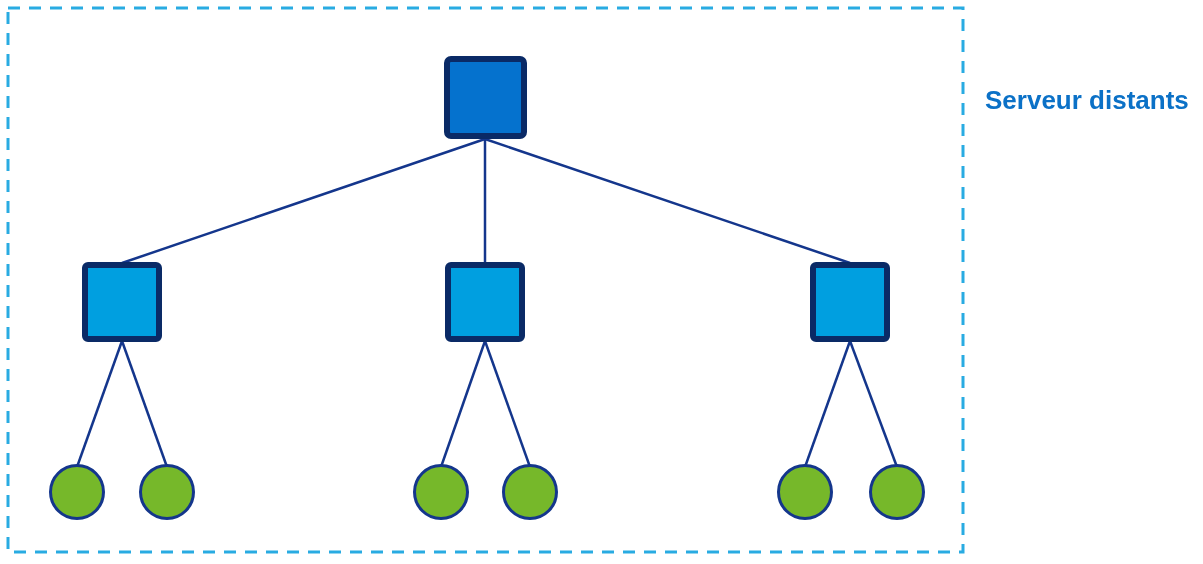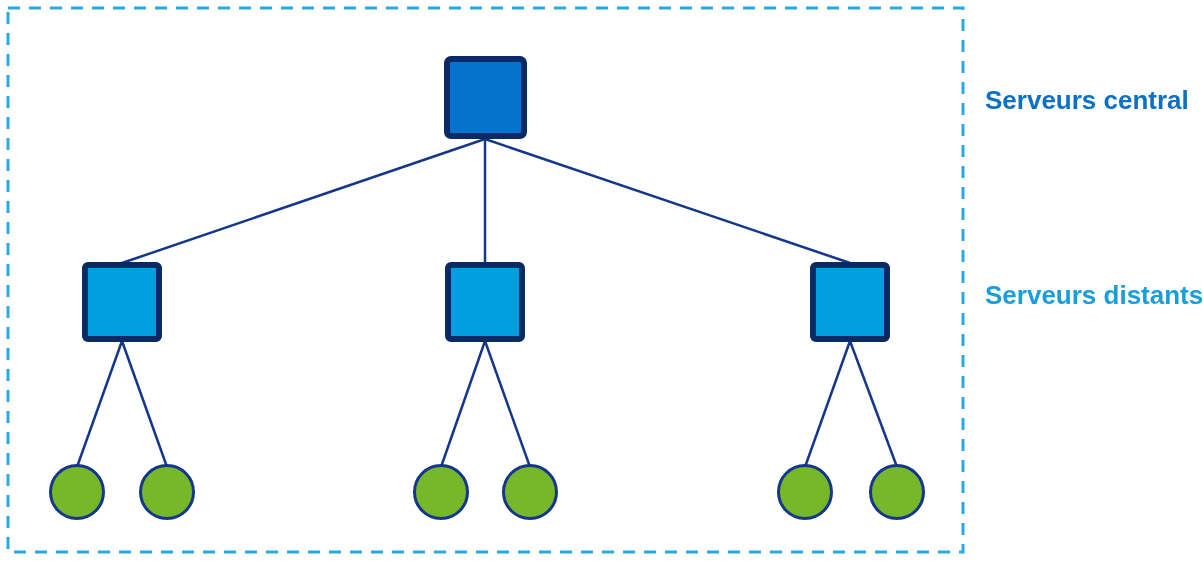--- a/index.html
+++ b/index.html
@@ -59,18 +59,17 @@
     <rect x="813" y="265" width="74" height="74" rx="3" stroke-width="6" fill="#009FE0" stroke="#0A2A66"></rect>
 
     <circle cx="77" cy="492" r="26.5" stroke-width="3" fill="#76B82A" stroke="#14368C"></circle>
     <circle cx="167" cy="492" r="26.5" stroke-width="3" fill="#76B82A" stroke="#14368C"></circle>
     <circle cx="441" cy="492" r="26.5" stroke-width="3" fill="#76B82A" stroke="#14368C"></circle>
     <circle cx="530" cy="492" r="26.5" stroke-width="3" fill="#76B82A" stroke="#14368C"></circle>
     <circle cx="805" cy="492" r="26.5" stroke-width="3" fill="#76B82A" stroke="#14368C"></circle>
     <circle cx="897" cy="492" r="26.5" stroke-width="3" fill="#76B82A" stroke="#14368C"></circle>
   </svg>
 
-  <div class="tier-label central">Serveurs central</div>
+  <div class="tier-label central">Serveur distants</div>
 
-  <div class="tier-label distant">Serveurs distants</div>
 
 
 </div>
 
 </body></html>

